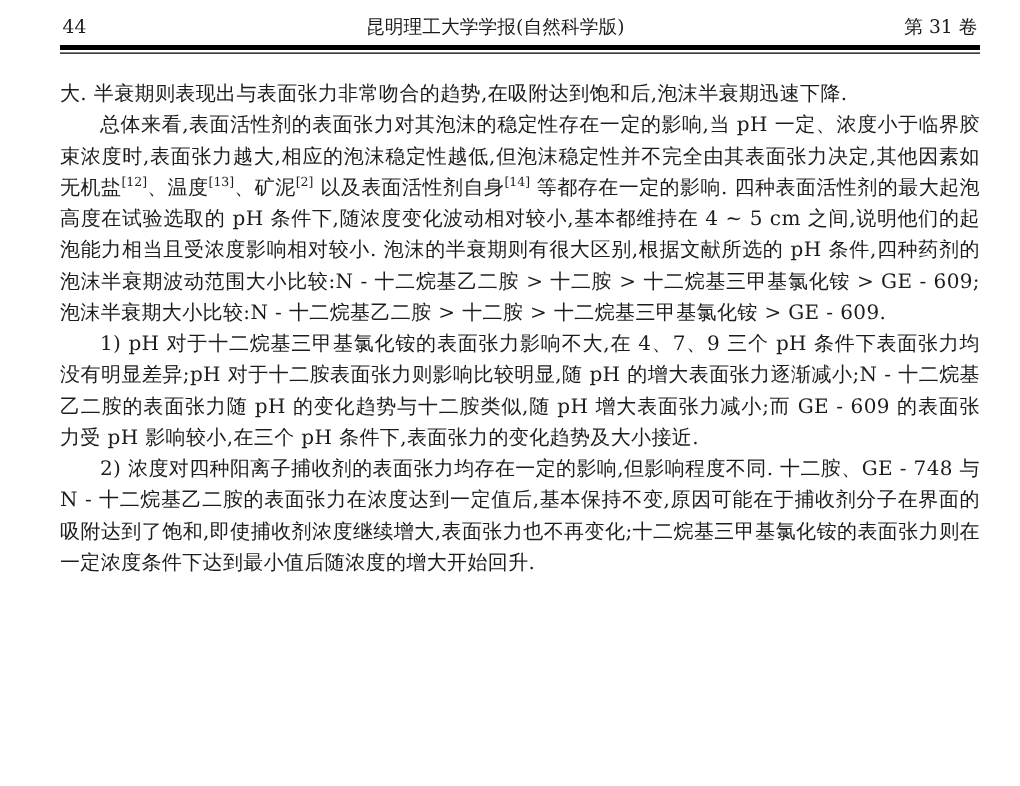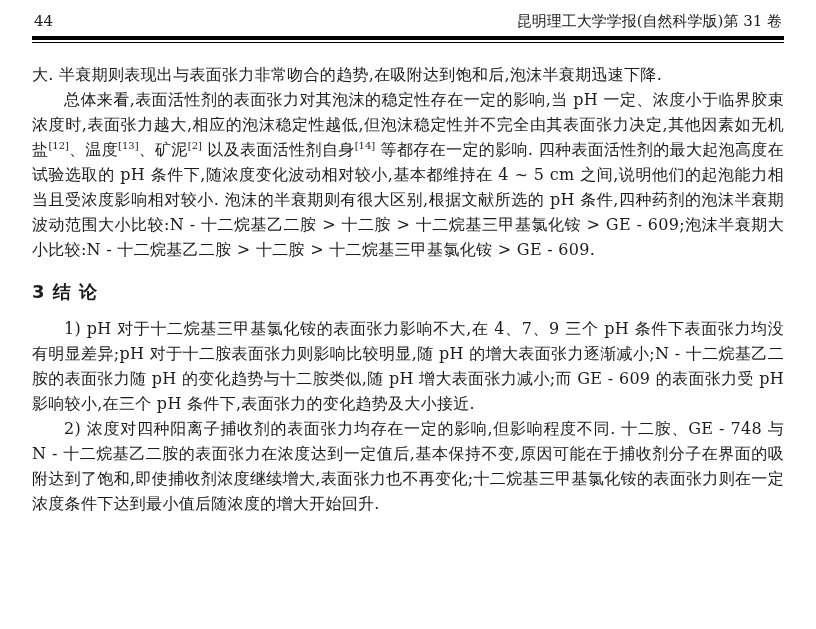--- a/index.html
+++ b/index.html
@@ -11,33 +11,33 @@
     width: 816px;
     height: 629px;
     overflow: hidden;
     font-family: "DejaVu Serif", "Liberation Serif", serif;
     color: #1c1c1c;
   }
   .page {
     box-sizing: border-box;
     width: 816px;
     height: 629px;
-    padding: 10px 32px 0 32px;
+    padding: 10px 32px 0 48px;
   }
   
   .running-head {
     display: flex;
     justify-content: space-between;
     align-items: baseline;
     font-size: 15px;
     padding: 2px 2px 0 2px;
   }
   .running-head .centered {
     flex: 1;
-    text-align: right;
+    text-align: center;
   }
   .head-rule {
     margin-top: 5px;
     height: 2px;
     border-top: 4px solid #000;
     border-bottom: 1.5px solid #000;
   }
   
   .article {
     margin-top: 19px;
@@ -75,18 +75,17 @@
     <span>44</span>
     <span class="centered">昆明理工大学学报(自然科学版)</span>
     <span>第 31 卷</span>
   </div>
 
   <div class="head-rule"></div>
 
   <div class="article">
       <p class=""><span>大. 半衰期则表现出与表面张力非常吻合的趋势,在吸附达到饱和后,泡沫半衰期迅速下降.</span></p>
       <p class="indent"><span>总体来看,表面活性剂的表面张力对其泡沫的稳定性存在一定的影响,当 pH 一定、浓度小于临界胶束浓度时,表面张力越大,相应的泡沫稳定性越低,但泡沫稳定性并不完全由其表面张力决定,其他因素如无机盐</span><sup class="cite">[12]</sup><span>、温度</span><sup class="cite">[13]</sup><span>、矿泥</span><sup class="cite">[2]</sup><span> 以及表面活性剂自身</span><sup class="cite">[14]</sup><span> 等都存在一定的影响. 四种表面活性剂的最大起泡高度在试验选取的 pH 条件下,随浓度变化波动相对较小,基本都维持在 4 ~ 5 cm 之间,说明他们的起泡能力相当且受浓度影响相对较小. 泡沫的半衰期则有很大区别,根据文献所选的 pH 条件,四种药剂的泡沫半衰期波动范围大小比较:N - 十二烷基乙二胺 &gt; 十二胺 &gt; 十二烷基三甲基氯化铵 &gt; GE - 609;泡沫半衰期大小比较:N - 十二烷基乙二胺 &gt; 十二胺 &gt; 十二烷基三甲基氯化铵 &gt; GE - 609.</span></p>
-      <h2 class="section-heading"><span>3 结 论</span></h2>
       <p class="indent"><span>1) pH 对于十二烷基三甲基氯化铵的表面张力影响不大,在 4、7、9 三个 pH 条件下表面张力均没有明显差异;pH 对于十二胺表面张力则影响比较明显,随 pH 的增大表面张力逐渐减小;N - 十二烷基乙二胺的表面张力随 pH 的变化趋势与十二胺类似,随 pH 增大表面张力减小;而 GE - 609 的表面张力受 pH 影响较小,在三个 pH 条件下,表面张力的变化趋势及大小接近.</span></p>
       <p class="indent"><span>2) 浓度对四种阳离子捕收剂的表面张力均存在一定的影响,但影响程度不同. 十二胺、GE - 748 与 N - 十二烷基乙二胺的表面张力在浓度达到一定值后,基本保持不变,原因可能在于捕收剂分子在界面的吸附达到了饱和,即使捕收剂浓度继续增大,表面张力也不再变化;十二烷基三甲基氯化铵的表面张力则在一定浓度条件下达到最小值后随浓度的增大开始回升.</span></p>
     </div>
 
 </div>
 
 </body></html>

